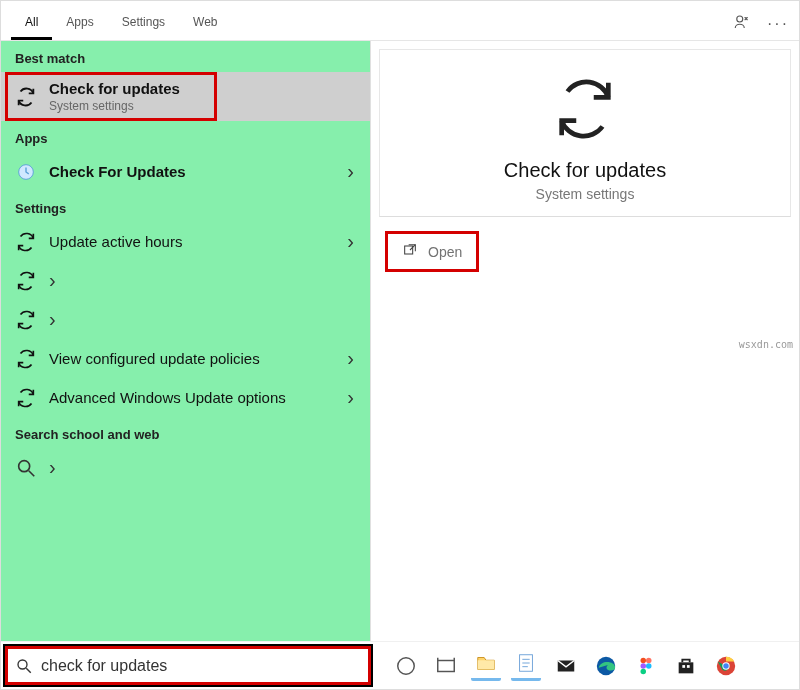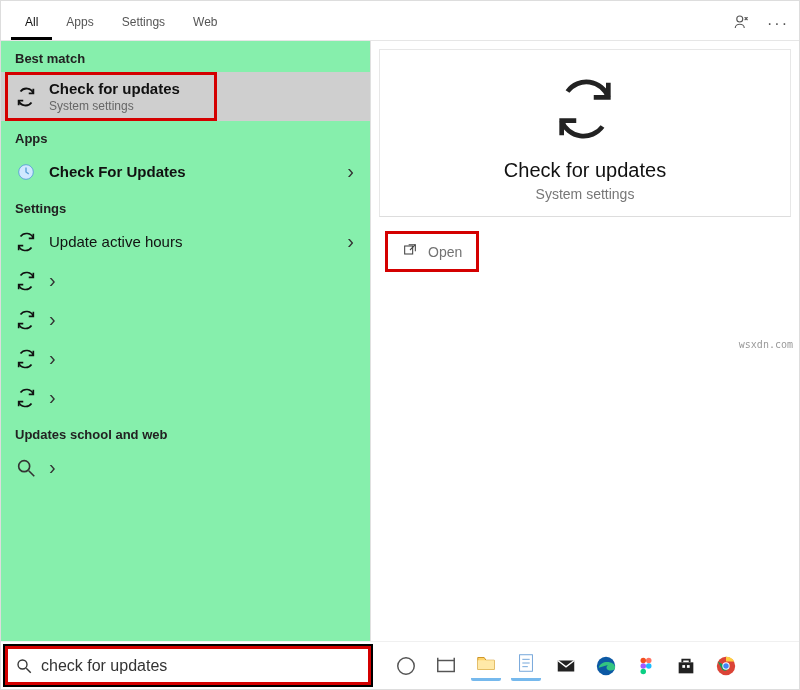--- a/index.html
+++ b/index.html
@@ -156,35 +156,41 @@
       </div>
       <div class="result-item">
         <span class="icon">
             <svg viewBox="0 0 24 24" class="sync-icon" stroke-width="1.8">
               <path d="M20 8a8 8 0 0 0-14-2"></path>
               <path d="M4 16a8 8 0 0 0 14 2"></path>
               <polyline points="20 3 20 8 15 8"></polyline>
               <polyline points="4 21 4 16 9 16"></polyline>
             </svg>
           </span>
-        <span class="chev-right">›</span>
-      </div>
-      <div class="result-item">
-        <span class="icon">
-            <svg viewBox="0 0 24 24" class="sync-icon" stroke-width="1.8">
-              <path d="M20 8a8 8 0 0 0-14-2"></path>
-              <path d="M4 16a8 8 0 0 0 14 2"></path>
-              <polyline points="20 3 20 8 15 8"></polyline>
-              <polyline points="4 21 4 16 9 16"></polyline>
-            </svg>
-          </span>
-        <span class="chev-right">›</span>
-      </div>
-
-      <div class="section-label">Updates school and web</div>
+        <div class="texts">
+            <div class="title">View configured update policies</div>
+          </div>
+        <span class="chev-right">›</span>
+      </div>
+      <div class="result-item">
+        <span class="icon">
+            <svg viewBox="0 0 24 24" class="sync-icon" stroke-width="1.8">
+              <path d="M20 8a8 8 0 0 0-14-2"></path>
+              <path d="M4 16a8 8 0 0 0 14 2"></path>
+              <polyline points="20 3 20 8 15 8"></polyline>
+              <polyline points="4 21 4 16 9 16"></polyline>
+            </svg>
+          </span>
+        <div class="texts">
+            <div class="title">Advanced Windows Update options</div>
+          </div>
+        <span class="chev-right">›</span>
+      </div>
+
+      <div class="section-label">Search school and web</div>
       <div class="result-item item-inline">
         <span class="icon">
             <svg viewBox="0 0 24 24" class="search-icon" stroke-width="1.8">
               <circle cx="10" cy="10" r="6"></circle>
               <line x1="15" y1="15" x2="21" y2="21"></line>
             </svg>
           </span>
         <span class="chev-right">›</span>
       </div>
 

